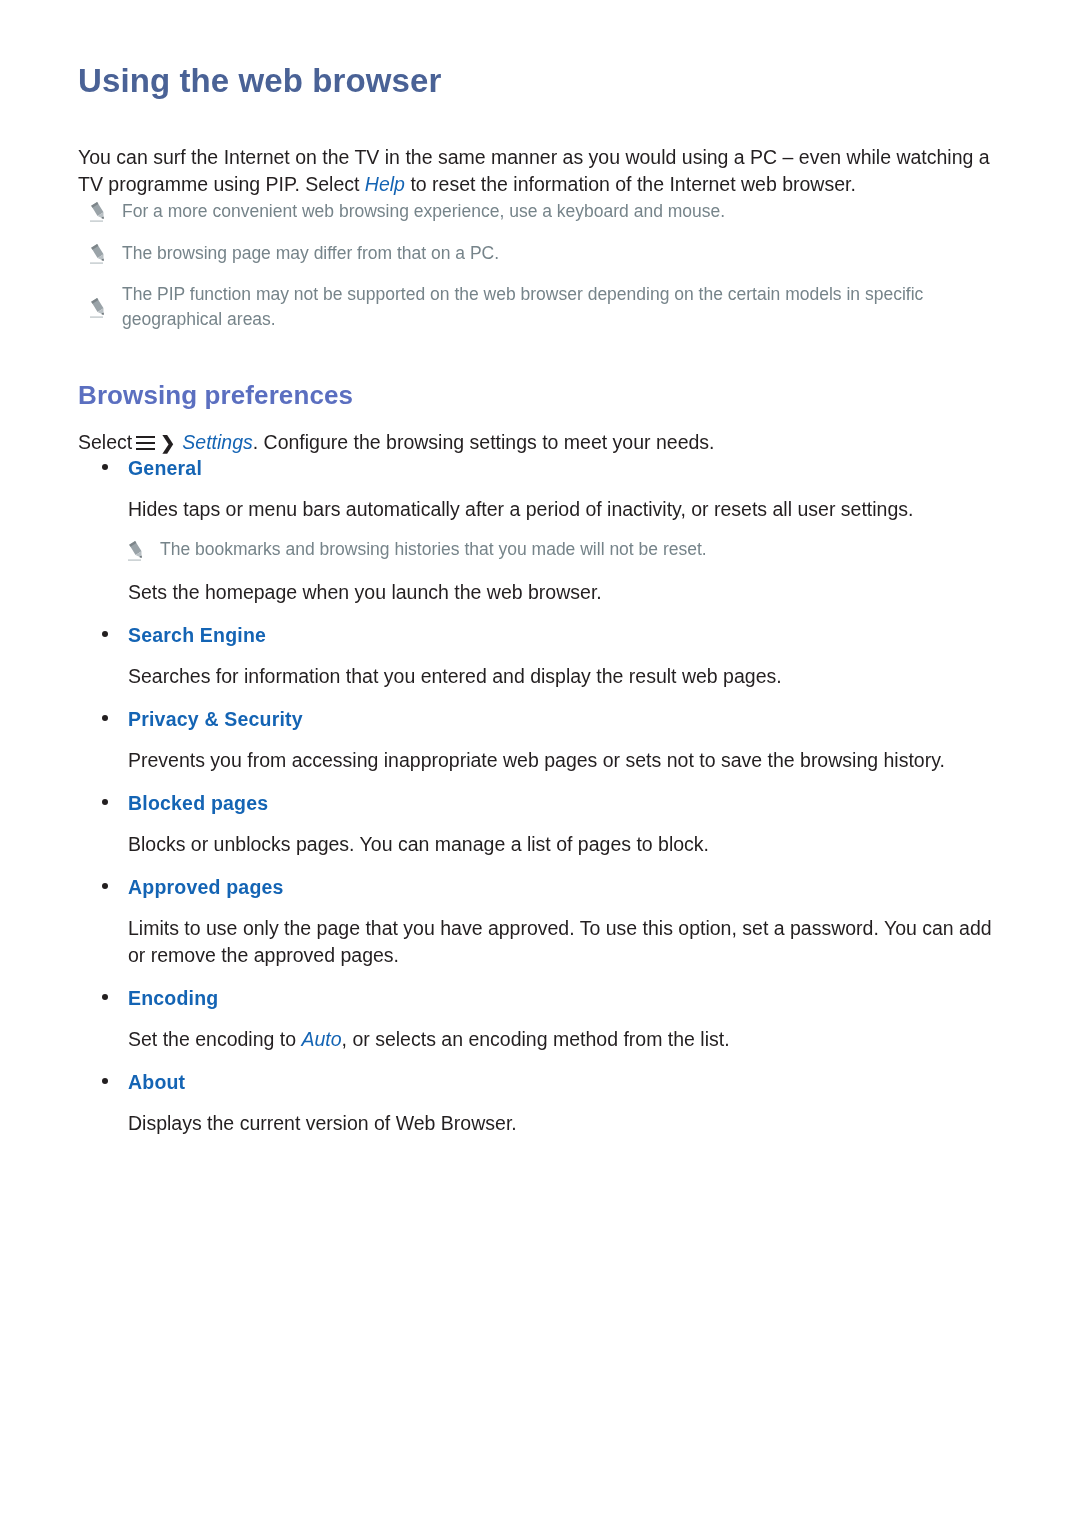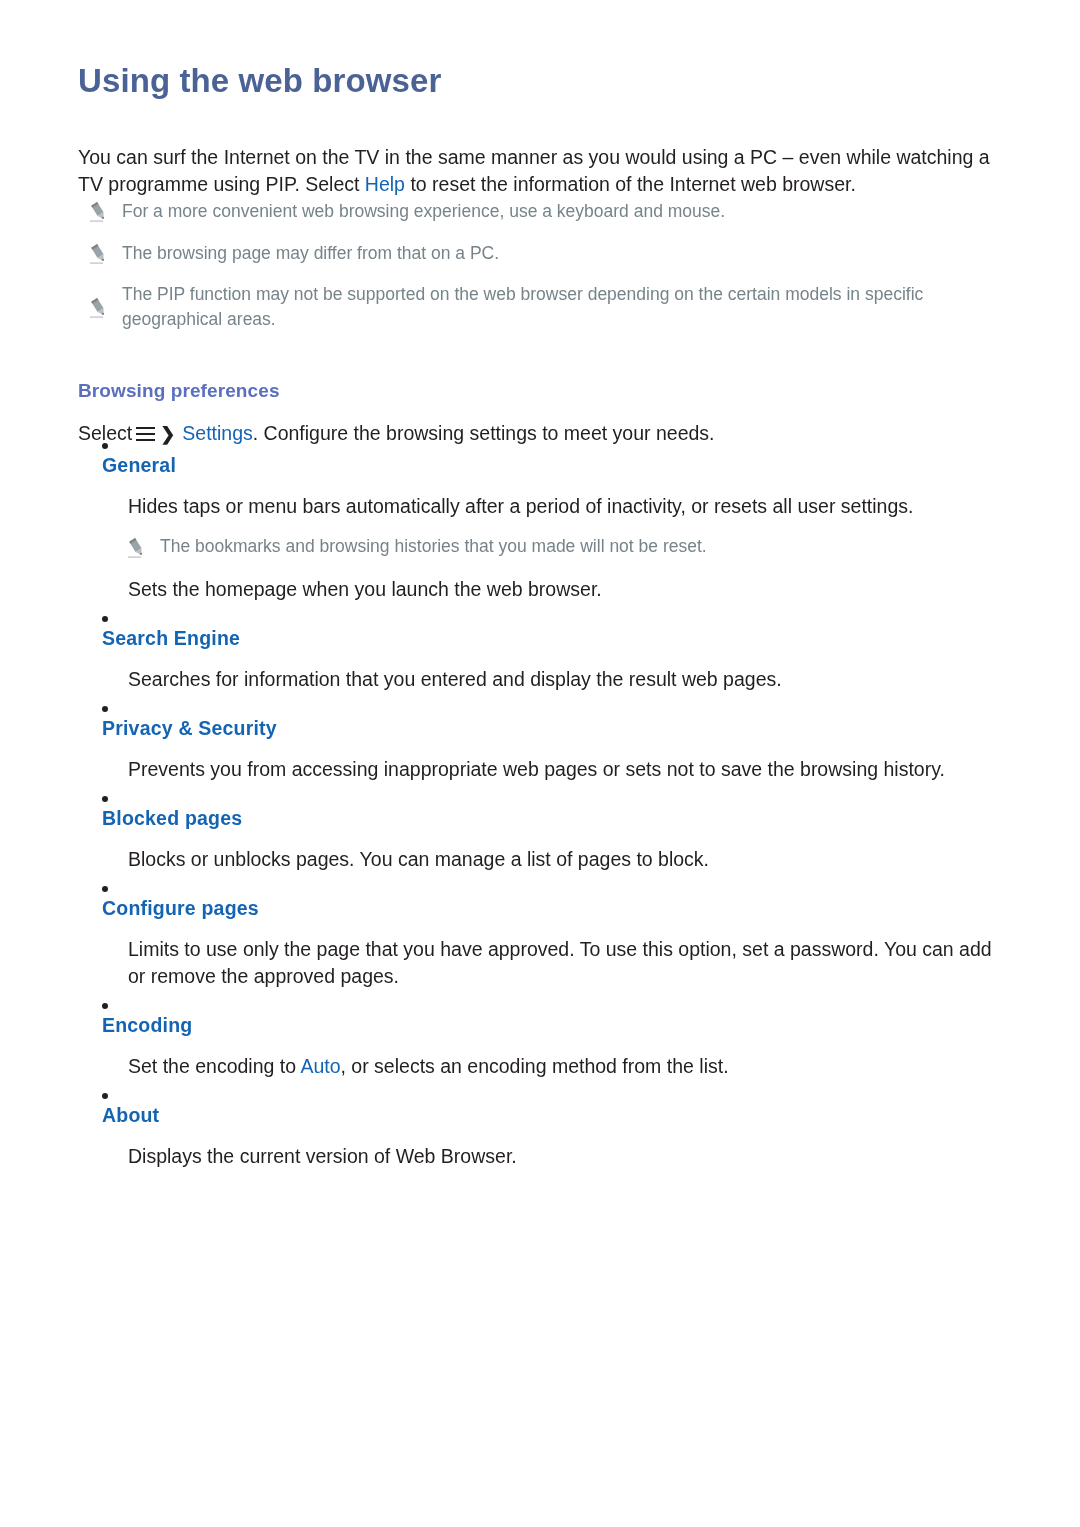--- a/index.html
+++ b/index.html
@@ -26,21 +26,21 @@
   
   h1.doc-title {
     font-size: 33px;
     font-weight: bold;
     color: #4a6296;
     margin: 0 0 44px 0;
     letter-spacing: 0.1px;
   }
 
   h2.section-title {
-    font-size: 19px;
+    font-size: 26px;
     font-weight: bold;
     color: #5b6fc0;
     margin: 0 0 18px 0;
     letter-spacing: 0.1px;
   }
 
   
   p.body-text {
     font-size: 19.5px;
     line-height: 27px;
@@ -53,20 +53,21 @@
     margin-bottom: 16px;
   }
 
   .section-lead {
     margin-bottom: 14px;
   }
 
   
   .link-accent {
     color: #1464b4;
+    font-style: italic;
   }
 
   .menu-glyph {
     display: inline-block;
     position: relative;
     width: 19px;
     height: 14px;
     vertical-align: -1px;
     margin: 0 3px 0 4px;
   }
@@ -115,21 +116,20 @@
     color: #76848a;
     max-width: 880px;
   }
 
   
   .bullet-row {
     display: flex;
     align-items: baseline;
     margin: 0 0 16px 0;
     padding-left: 24px;
-    flex-direction: column;
   }
   .bullet-dot {
     flex: 0 0 auto;
     width: 6px;
     height: 6px;
     border-radius: 50%;
     background: #231f20;
     margin-right: 20px;
     position: relative;
     top: -5px;
@@ -245,21 +245,21 @@
   <p class="item-desc">Prevents you from accessing inappropriate web pages or sets not to save the browsing history.</p>
 
   <div class="bullet-row">
     <span class="bullet-dot"></span>
     <span class="bullet-label">Blocked pages</span>
   </div>
   <p class="item-desc">Blocks or unblocks pages. You can manage a list of pages to block.</p>
 
   <div class="bullet-row">
     <span class="bullet-dot"></span>
-    <span class="bullet-label">Configure pages</span>
+    <span class="bullet-label">Approved pages</span>
   </div>
   <p class="item-desc">Limits to use only the page that you have approved. To use this option, set a password. You can add or remove the approved pages.</p>
 
   <div class="bullet-row">
     <span class="bullet-dot"></span>
     <span class="bullet-label">Encoding</span>
   </div>
   <p class="item-desc"><span>Set the encoding to </span><span class="link-accent">Auto</span><span>, or selects an encoding method from the list.</span></p>
 
   <div class="bullet-row">

